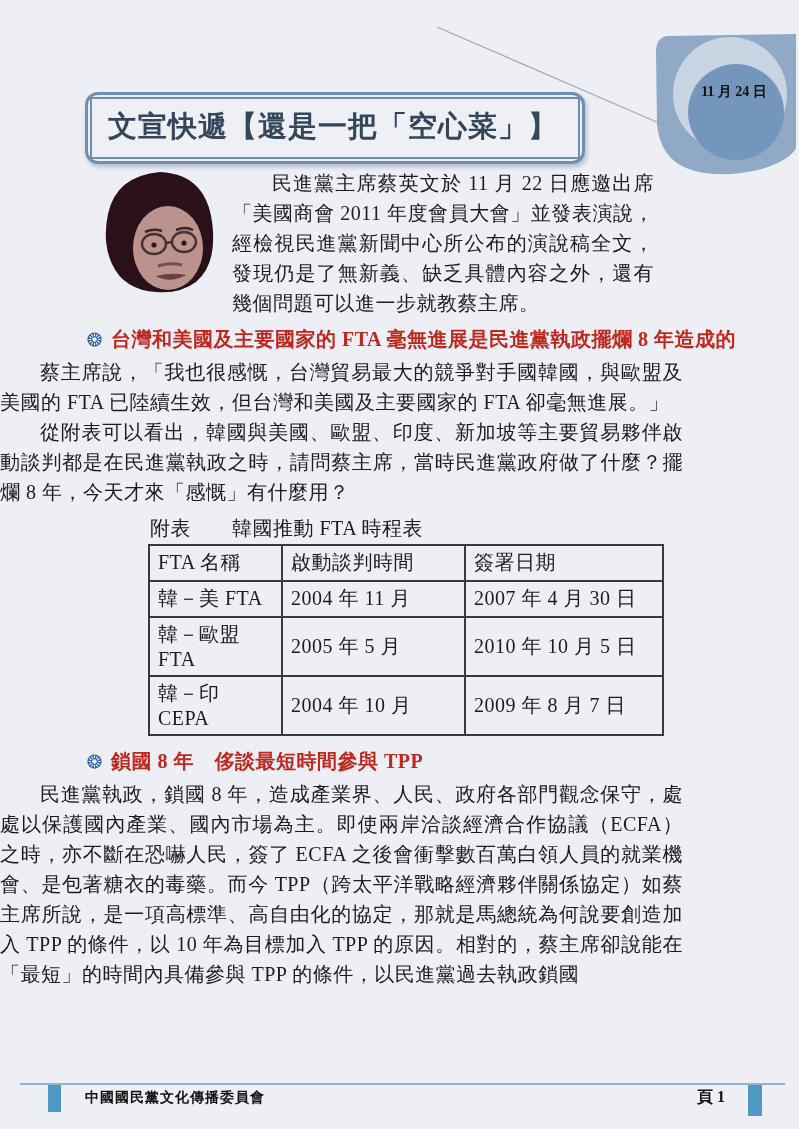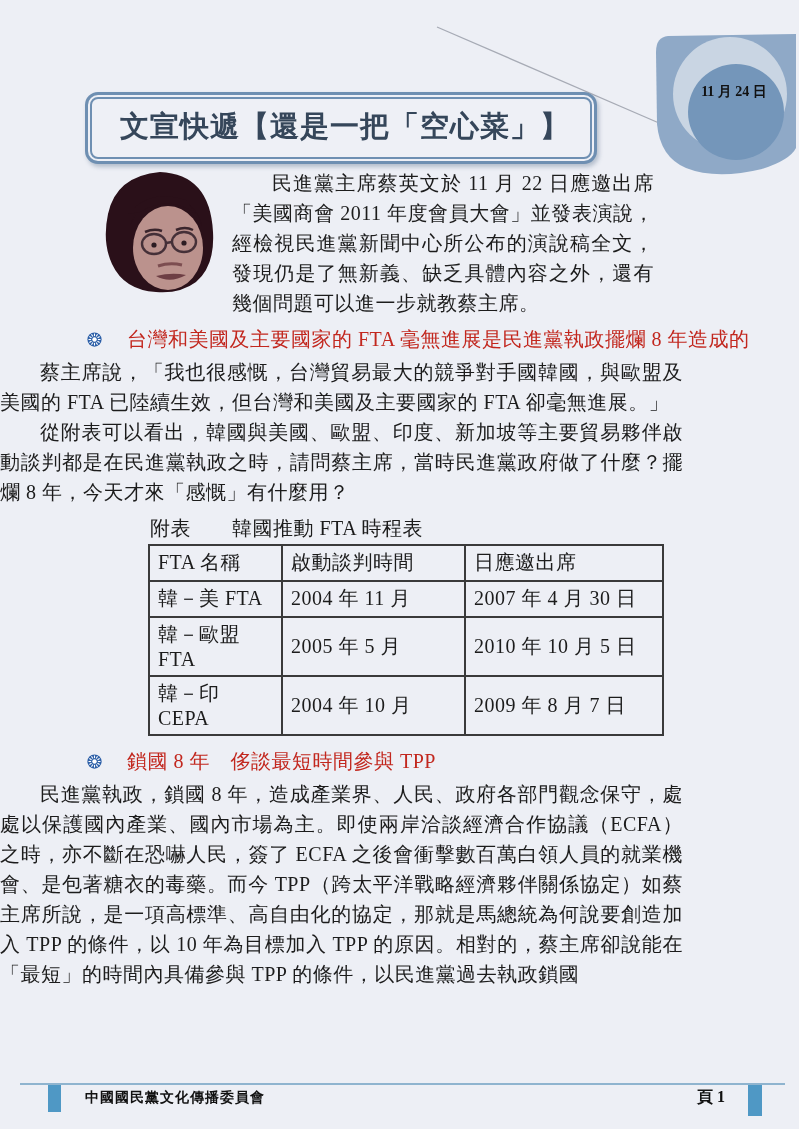--- a/index.html
+++ b/index.html
@@ -15,42 +15,42 @@
   .header{position:absolute;top:0;left:0;width:709px;height:170px;}
   .diag-line{position:absolute;top:0;left:0;pointer-events:none;}
   .date-badge{position:absolute;top:28px;left:650px;width:146px;height:152px;}
   .title-box{
     position:absolute;top:92px;left:85px;
     border:3px solid #6e8fb2;border-radius:13px;padding:2px;
     background:#eef0f6;
     box-shadow:2px 3px 4px rgba(110,130,155,.45);
   }
   .title-box-inner{
-    border:2px solid #6e8fb2;border-radius:8px;
-    padding:8px 20px 10px 28px;
+    border:2px solid #6e8fb2;border-radius:0;
+    padding:8px 20px 10px 16px;
   }
   .title-text{
     font-family:"Liberation Sans", sans-serif;
     font-weight:bold;font-size:29px;letter-spacing:1px;
     color:#35465a;white-space:nowrap;
   }
   
   .content{position:absolute;top:168px;left:0;width:683px;padding:0;}
   .block{margin:0 29px 0 85px;}
   .para{
     font-size:20px;line-height:30px;letter-spacing:.5px;
     text-indent:2em;text-align:justify;margin:0;
   }
   .intro{display:flex;align-items:flex-start;}
   .photo{flex:0 0 auto;margin:2px 12px 0 15px;}
   .intro-text{flex:1 1 auto;}
   .heading{
-    display:flex;align-items:center;gap:25px;
+    display:flex;align-items:center;gap:9px;
     margin:8px 29px 4px 87px;
-    font-size:20px;font-weight:normal;letter-spacing:.5px;
+    font-size:20px;font-weight:bold;letter-spacing:.5px;
     color:#c2271e;
   }
   .kmt-icon{flex:0 0 auto;display:inline-block;width:15px;height:15px;}
   .heading-text{white-space:nowrap;}
   .tbl-caption{
     margin:8px 29px 2px 150px;
     font-size:20px;letter-spacing:.5px;
   }
   table.fta{
     margin:2px 2px 0 148px;
@@ -152,21 +152,21 @@
     <p class="para block">蔡主席說，「我也很感慨，台灣貿易最大的競爭對手國韓國，與歐盟及美國的 FTA 已陸續生效，但台灣和美國及主要國家的 FTA 卻毫無進展。」</p>
     <p class="para block">從附表可以看出，韓國與美國、歐盟、印度、新加坡等主要貿易夥伴啟動談判都是在民進黨執政之時，請問蔡主席，當時民進黨政府做了什麼？擺爛 8 年，今天才來「感慨」有什麼用？</p>
 
     <div class="tbl-caption">附表　　韓國推動 FTA 時程表</div>
 
     <table class="fta">
       <tbody>
           <tr>
         <th class="col-name">FTA 名稱</th>
         <th class="col-start">啟動談判時間</th>
-        <th class="col-sign">日應邀出席</th>
+        <th class="col-sign">簽署日期</th>
       </tr>
       <tr>
         <td>韓－美 FTA</td>
         <td>2004 年 11 月</td>
         <td>2007 年 4 月 30 日</td>
       </tr>
       <tr>
         <td>韓－歐盟 FTA</td>
         <td>2005 年 5 月</td>
         <td>2010 年 10 月 5 日</td>

